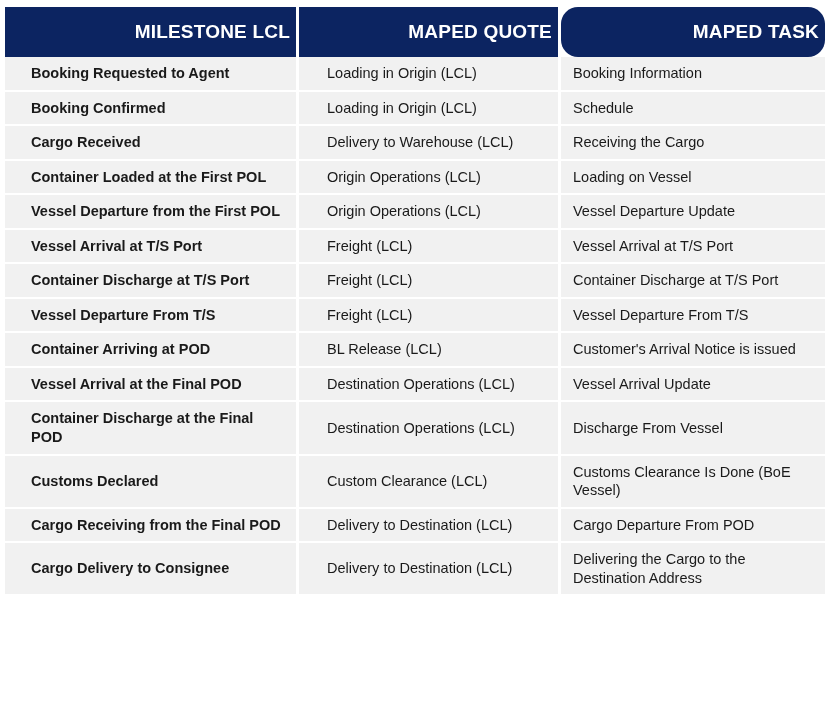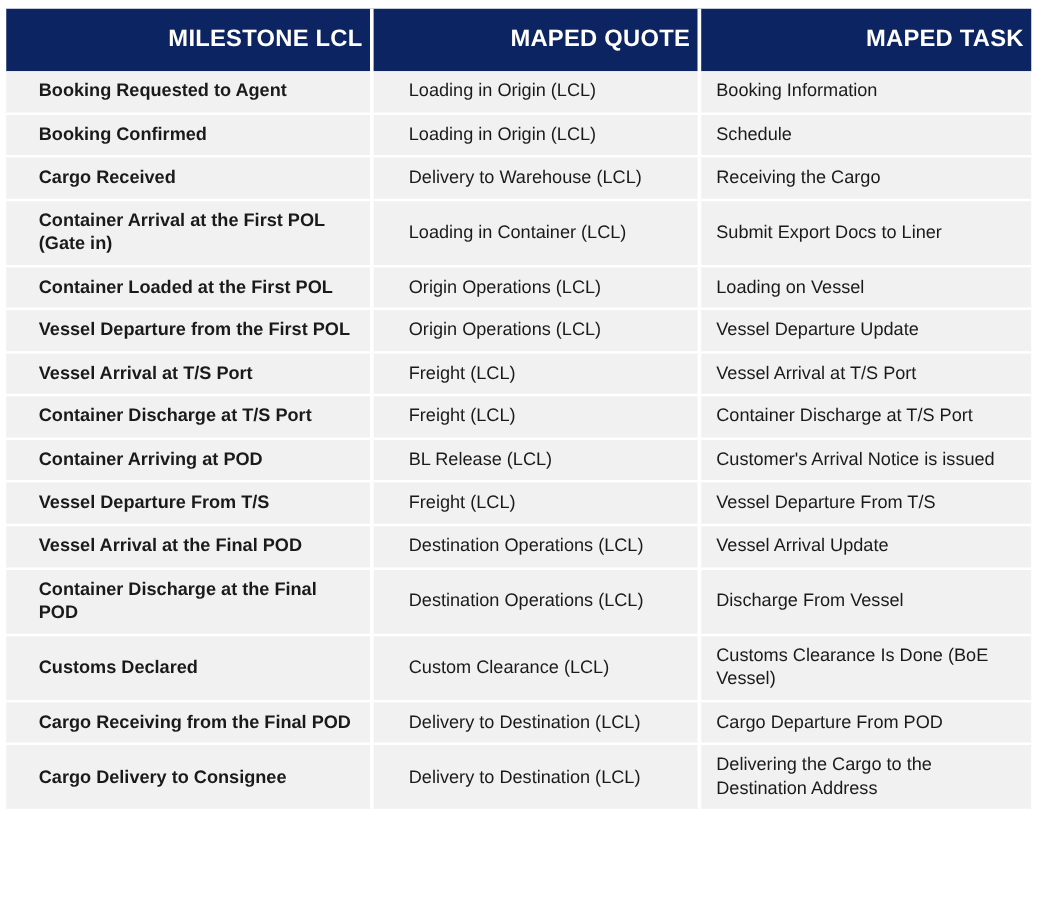--- a/index.html
+++ b/index.html
@@ -42,21 +42,21 @@
     font-size: 19px;
     letter-spacing: 0.2px;
     text-align: right;
     vertical-align: middle;
     height: 50px;
     padding: 0 6px;
     border-right: 3px solid #ffffff;
     box-sizing: border-box;
     text-transform: uppercase;
   }
-  thead th:last-child { border-right: none; }
+  thead th:last-child { border-right: none; border-radius: 17px; }
 
   
   tbody td {
     background: #f1f1f1;
     color: #1a1a1a;
     font-size: 14.5px;
     line-height: 1.28;
     vertical-align: middle;
     padding: 7px 10px 7px 12px;
     border-right: 3px solid #ffffff;
@@ -107,53 +107,48 @@
           <td class="c-milestone">Booking Confirmed</td>
           <td class="c-quote">Loading in Origin (LCL)</td>
           <td class="c-task">Schedule</td>
         </tr>
         <tr>
           <td class="c-milestone">Cargo Received</td>
           <td class="c-quote">Delivery to Warehouse (LCL)</td>
           <td class="c-task">Receiving the Cargo</td>
         </tr>
         <tr>
-          <td class="c-milestone">Container Arrival at the First POL (Gate in)</td>
-          <td class="c-quote">Loading in Container (LCL)</td>
-          <td class="c-task">Submit Export Docs to Liner</td>
-        </tr>
-        <tr>
           <td class="c-milestone">Container Loaded at the First POL</td>
           <td class="c-quote">Origin Operations (LCL)</td>
           <td class="c-task">Loading on Vessel</td>
         </tr>
         <tr>
           <td class="c-milestone">Vessel Departure from the First POL</td>
           <td class="c-quote">Origin Operations (LCL)</td>
           <td class="c-task">Vessel Departure Update</td>
         </tr>
         <tr>
           <td class="c-milestone">Vessel Arrival at T/S Port</td>
           <td class="c-quote">Freight (LCL)</td>
           <td class="c-task">Vessel Arrival at T/S Port</td>
         </tr>
         <tr>
           <td class="c-milestone">Container Discharge at T/S Port</td>
           <td class="c-quote">Freight (LCL)</td>
           <td class="c-task">Container Discharge at T/S Port</td>
         </tr>
         <tr>
+          <td class="c-milestone">Vessel Departure From T/S</td>
+          <td class="c-quote">Freight (LCL)</td>
+          <td class="c-task">Vessel Departure From T/S</td>
+        </tr>
+        <tr>
           <td class="c-milestone">Container Arriving at POD</td>
           <td class="c-quote">BL Release (LCL)</td>
           <td class="c-task">Customer's Arrival Notice is issued</td>
-        </tr>
-        <tr>
-          <td class="c-milestone">Vessel Departure From T/S</td>
-          <td class="c-quote">Freight (LCL)</td>
-          <td class="c-task">Vessel Departure From T/S</td>
         </tr>
         <tr>
           <td class="c-milestone">Vessel Arrival at the Final POD</td>
           <td class="c-quote">Destination Operations (LCL)</td>
           <td class="c-task">Vessel Arrival Update</td>
         </tr>
         <tr>
           <td class="c-milestone">Container Discharge at the Final POD</td>
           <td class="c-quote">Destination Operations (LCL)</td>
           <td class="c-task">Discharge From Vessel</td>

